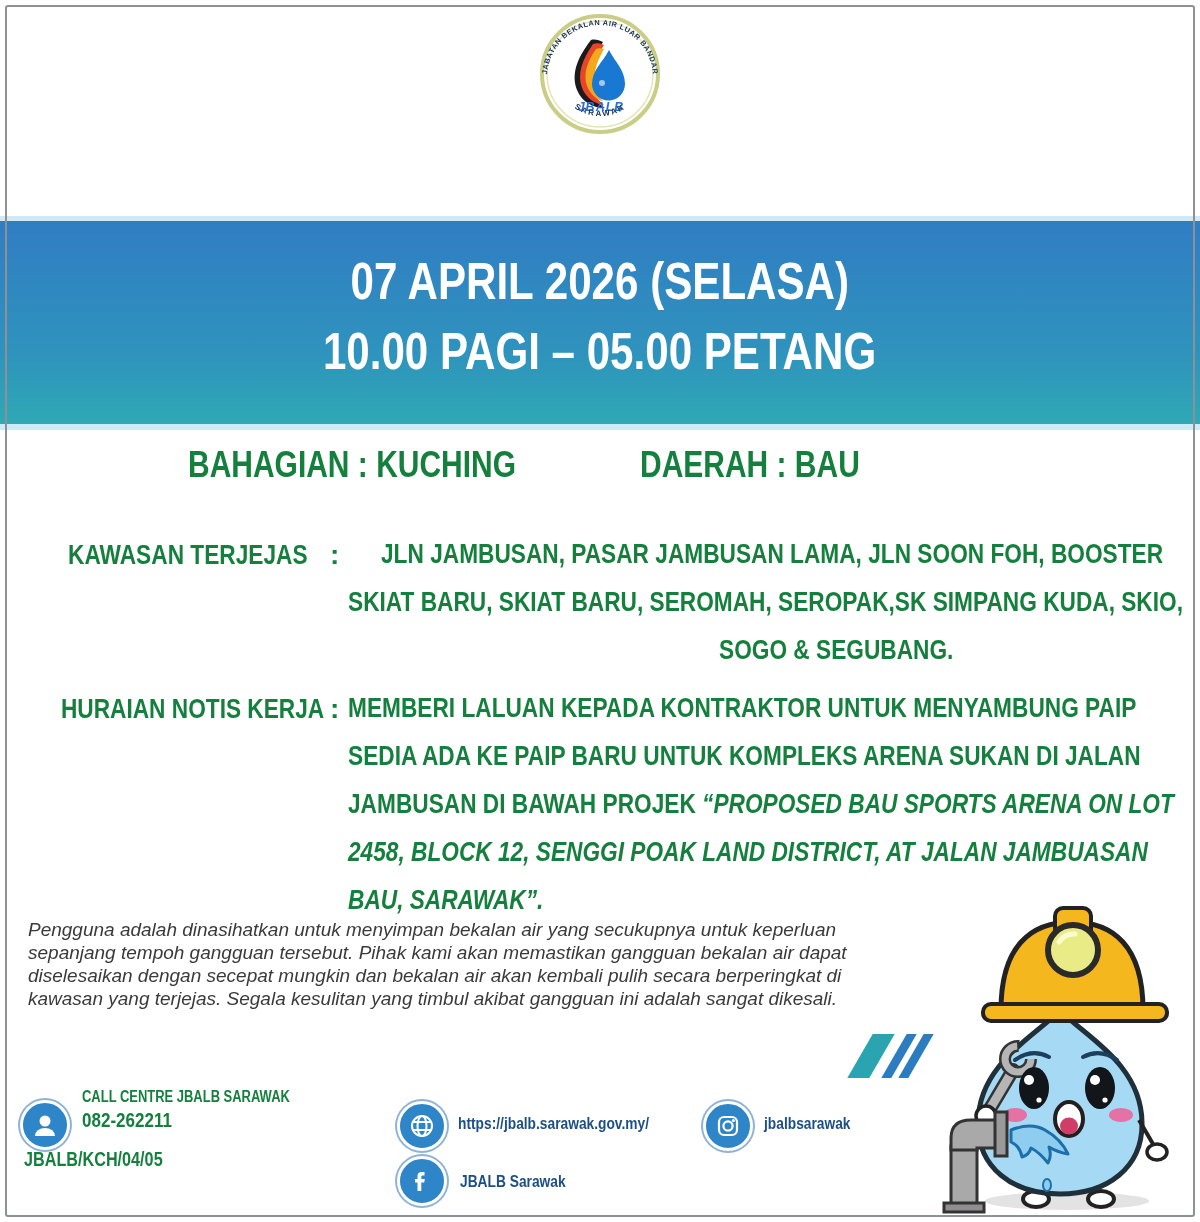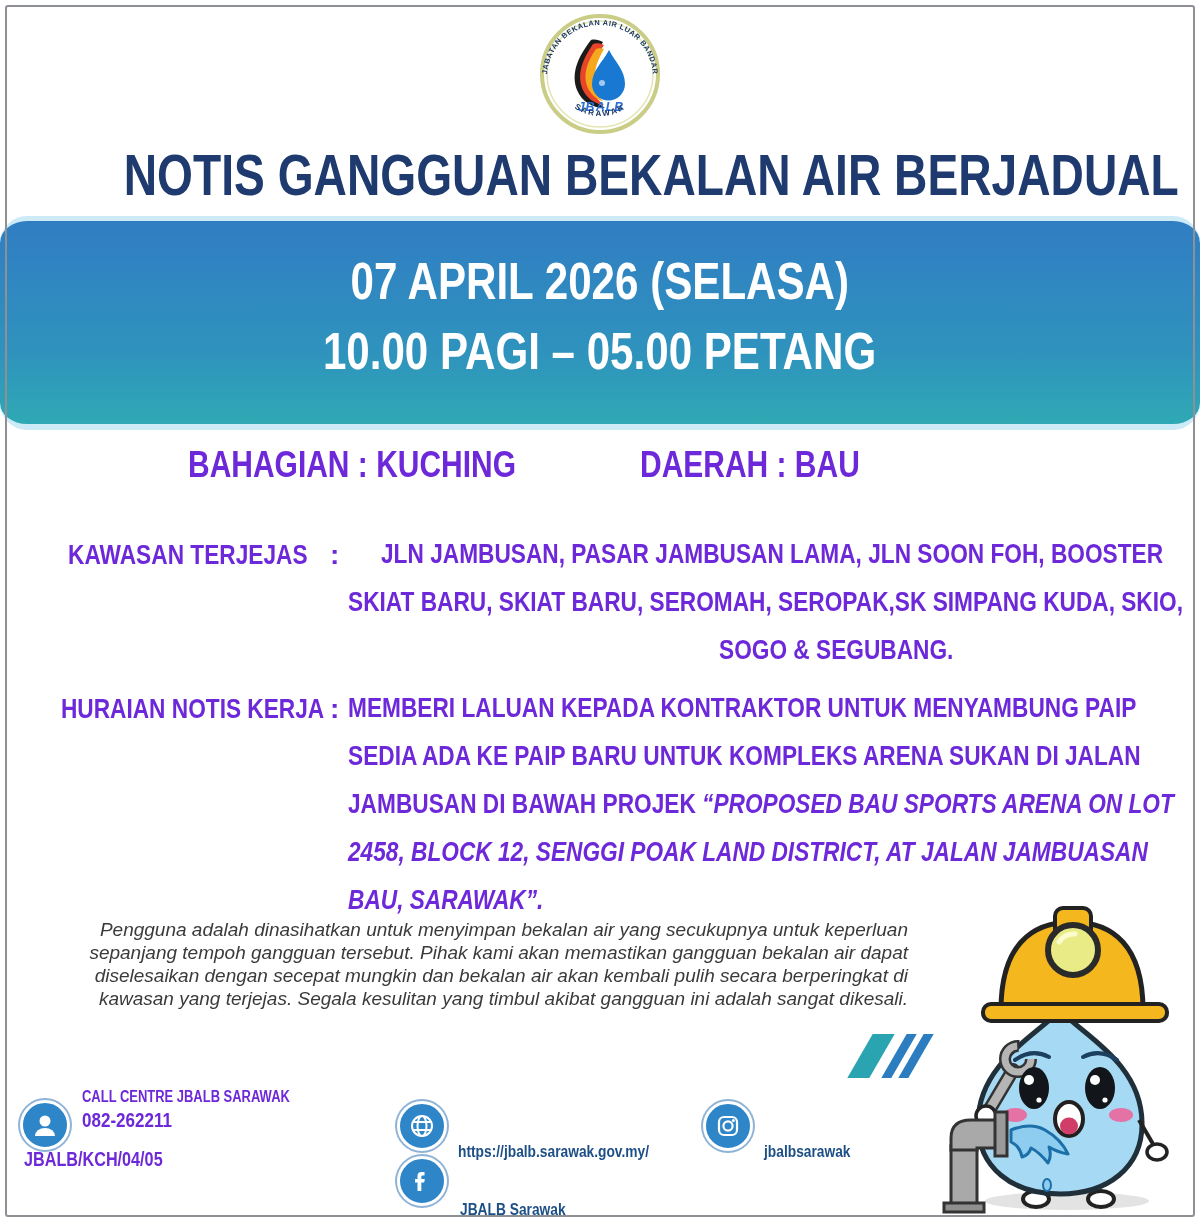--- a/index.html
+++ b/index.html
@@ -1,69 +1,69 @@
 <!DOCTYPE html>
 <html><head>
 <meta charset="utf-8">
 <style>
   html,body{margin:0;padding:0;background:#fff;}
   .frame{position:relative;width:1200px;height:1222px;background:#ffffff;overflow:hidden;
          font-family:"Liberation Sans",sans-serif;}
   .border-line{position:absolute;inset:5px;border:2px solid #8d9094;border-radius:3px;pointer-events:none;}
   .abs{position:absolute;}
-  .navy{color:#6d28d9;}
+  .navy{color:#15803d;}
   .cond{display:inline-block;white-space:nowrap;transform:scaleX(0.81);transform-origin:0 50%;}
   .cond-c{display:inline-block;white-space:nowrap;transform:scaleX(0.81);transform-origin:50% 50%;}
 
   .logo{left:50%;top:12px;transform:translateX(-50%);}
 
   .title{left:0;top:138px;width:100%;text-align:center;font-weight:bold;font-size:57px;
          color:#1e3a6e;line-height:74px;}
 
   .date-banner{left:0;top:216px;width:100%;height:214px;box-sizing:border-box;
     border-top:5px solid #cdebf7;border-bottom:6px solid #cdebf7;
     background:linear-gradient(180deg,#307dc3 0%,#2f93bd 65%,#2fa9b4 100%);
     display:flex;flex-direction:column;align-items:center;justify-content:center;
-    gap:14px;padding-bottom:14px;border-radius:27px;}
+    gap:14px;padding-bottom:14px;}
   .date-line{color:#ffffff;font-weight:bold;font-size:52px;line-height:56px;}
 
   .region-bahagian{left:188px;top:440px;line-height:49px;font-weight:bold;font-size:37px;}
   .region-daerah{left:640px;top:440px;line-height:49px;font-weight:bold;font-size:37px;}
 
   .label-col{left:30px;width:316px;text-align:center;font-weight:bold;font-size:28px;line-height:49px;}
   .colon-col{left:330px;font-weight:bold;font-size:28px;line-height:49px;}
   .lines-col{left:348px;font-weight:bold;font-size:28px;}
   .bodyline{height:0;line-height:48px;height:48px;white-space:nowrap;}
   .bodyline .it{font-style:italic;}
 
   .kawasan-top{top:530px;text-align:center;}
   .huraian-top{top:684px;}
 
   .disclaimer{left:28px;top:918px;width:880px;font-style:italic;font-size:19px;
-    line-height:23px;color:#3a3a3a;text-align:right;}
+    line-height:23px;color:#3a3a3a;}
 
   .contact-banner{left:7px;top:1034px;width:842px;height:44px;
     background:linear-gradient(90deg,#2b7cc0 0%,#2fa9b4 100%);
     clip-path:polygon(0 0,100% 0,calc(100% - 26px) 100%,0 100%);
     text-align:center;}
   .contact-banner .txt{color:#fff;font-weight:bold;font-size:35px;line-height:44px;}
   .stripe{top:1034px;height:44px;transform:skewX(-30deg);}
   .stripe1{left:860px;width:22px;background:#2ba4b2;}
   .stripe2{left:894px;width:10px;background:#2b7dc0;}
   .stripe3{left:911px;width:10px;background:#2b7dc0;}
 
   .badge{width:44px;height:44px;border-radius:50%;background:#2e86c8;
     border:3px solid #fff;box-shadow:0 0 0 2px #8fb3d6;
     display:flex;align-items:center;justify-content:center;}
   .badge svg{display:block;}
 
   .cc-label{left:82px;top:1087px;font-weight:bold;font-size:16px;line-height:20px;}
   .cc-phone{left:82px;top:1108px;font-weight:bold;font-size:21px;line-height:24px;}
   .ref-no{left:24px;top:1144px;font-weight:bold;font-size:20px;line-height:30px;}
-  .link-text{font-weight:bold;font-size:17px;color:#1d4f87;line-height:22px;margin-top:28px;}
+  .link-text{font-weight:bold;font-size:17px;color:#1d4f87;line-height:22px;}
 
   .mascot{left:928px;top:898px;}
 </style>
 </head>
 <body>
 
 <div class="frame">
 
   <div class="abs logo">
     <svg width="152" height="126" viewBox="0 0 152 126">
@@ -81,23 +81,20 @@
       <path d="M72,37 C63,50 59,62 63,74 C66,82 73,88 79,89 C71,82 69,72 71,61 C72,52 76,44 80,37 C77,36 74,36 72,37 Z" fill="#f6a81c"></path>
       <path d="M85,38 C91,50 101,58 101,72 A16.5,16.5 0 1 1 68,72 C68,58 79,50 85,38 Z" fill="#1878d2"></path>
       <circle cx="78" cy="71" r="3" fill="#ffffff" opacity="0.6"></circle>
       <text x="77" y="99" text-anchor="middle" font-size="12.5" font-weight="bold" font-style="italic" fill="#2a6fd2" letter-spacing="1">JBALB</text>
       <text font-size="8" font-weight="bold" fill="#16325c" letter-spacing="2">
         <textPath href="#lg-bot" startOffset="50%" text-anchor="middle">SARAWAK</textPath>
       </text>
     </svg>
   </div>
 
-  <div class="abs title">
-    <span class="cond-c">NOTIS GANGGUAN BEKALAN AIR BERJADUAL</span>
-  </div>
 
   <div class="abs date-banner">
     <div class="date-line"><span class="cond-c">07 APRIL 2026 (SELASA)</span></div>
     <div class="date-line"><span class="cond-c">10.00 PAGI – 05.00 PETANG</span></div>
   </div>
 
   <div class="abs region-bahagian navy">
     <span class="cond">BAHAGIAN : KUCHING</span>
   </div>
   <div class="abs region-daerah navy">

